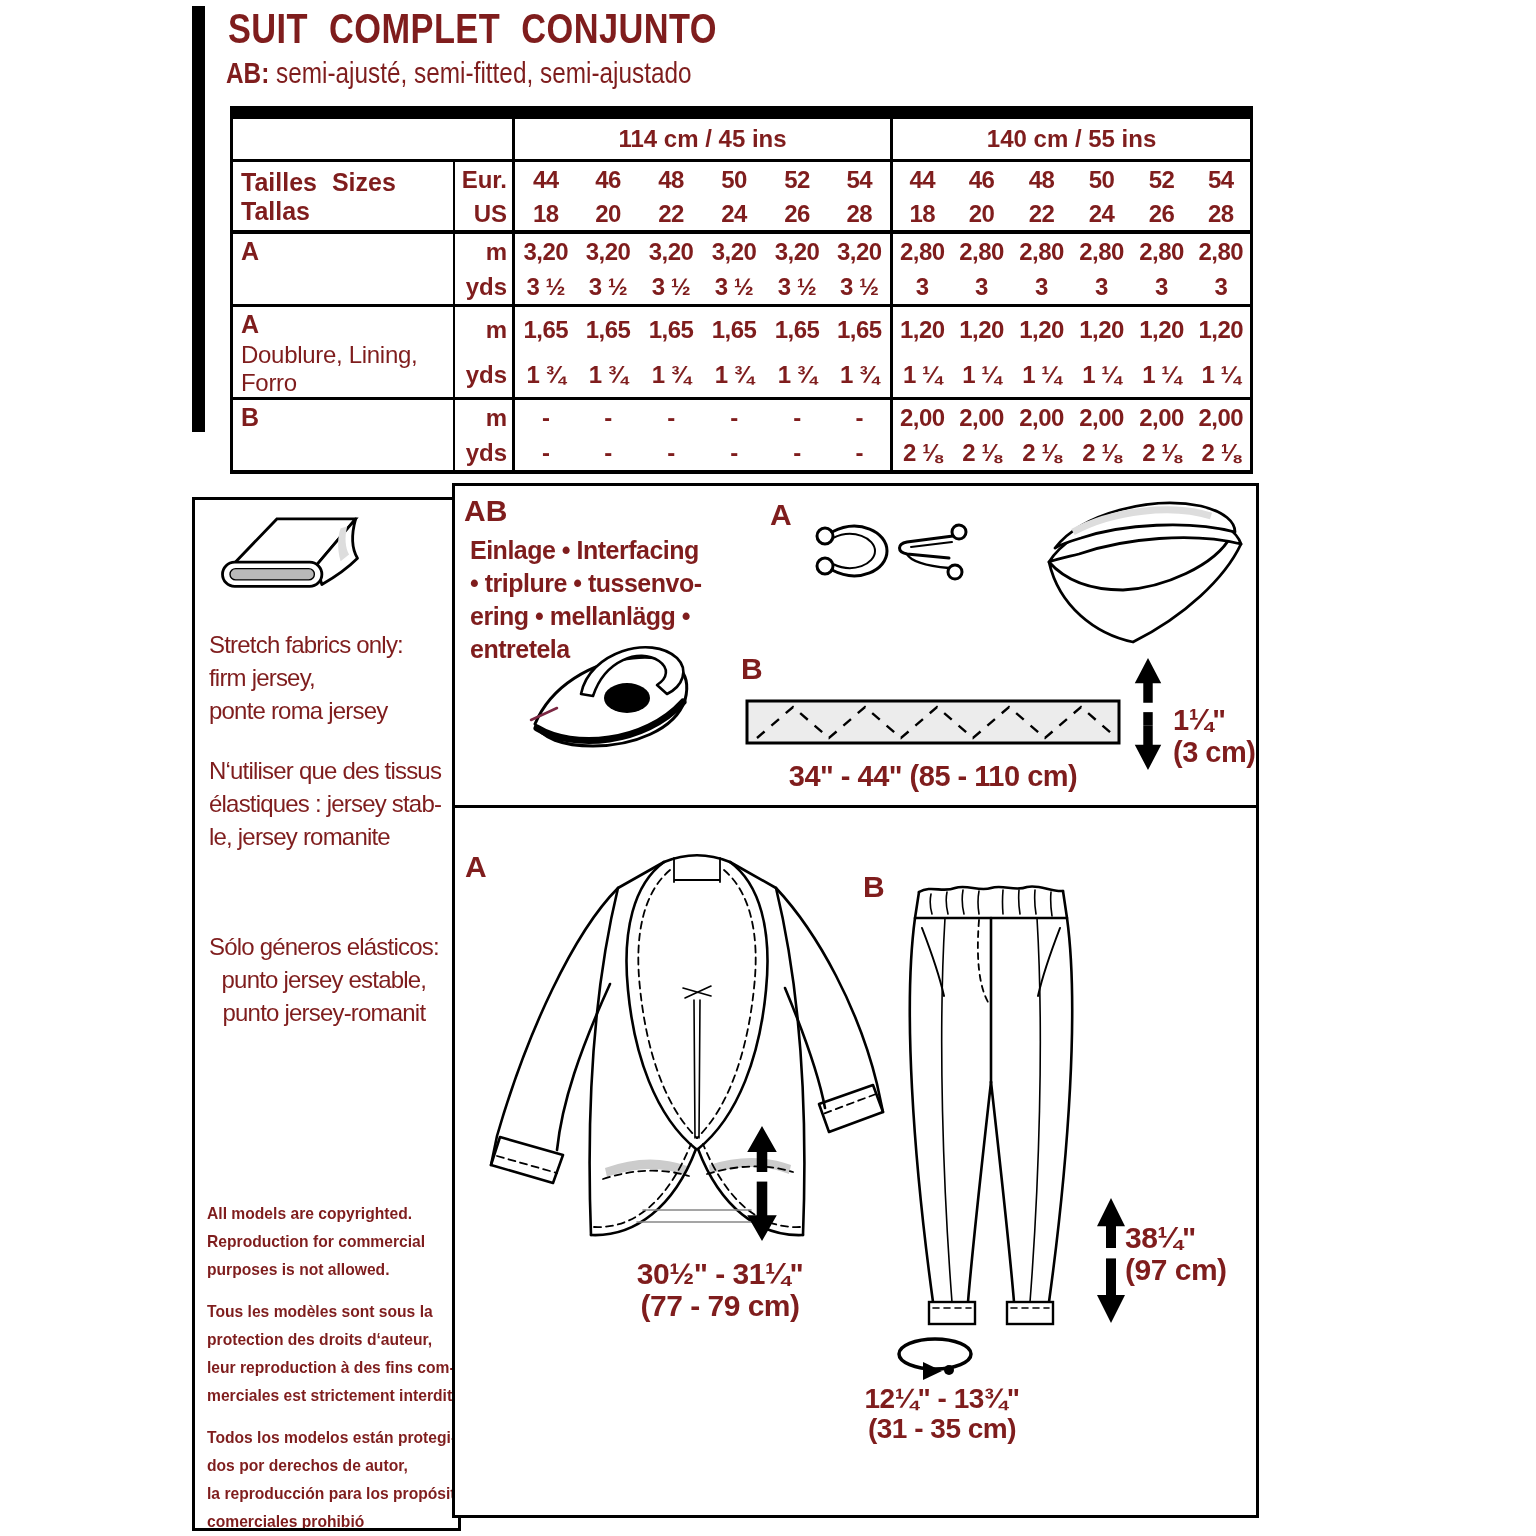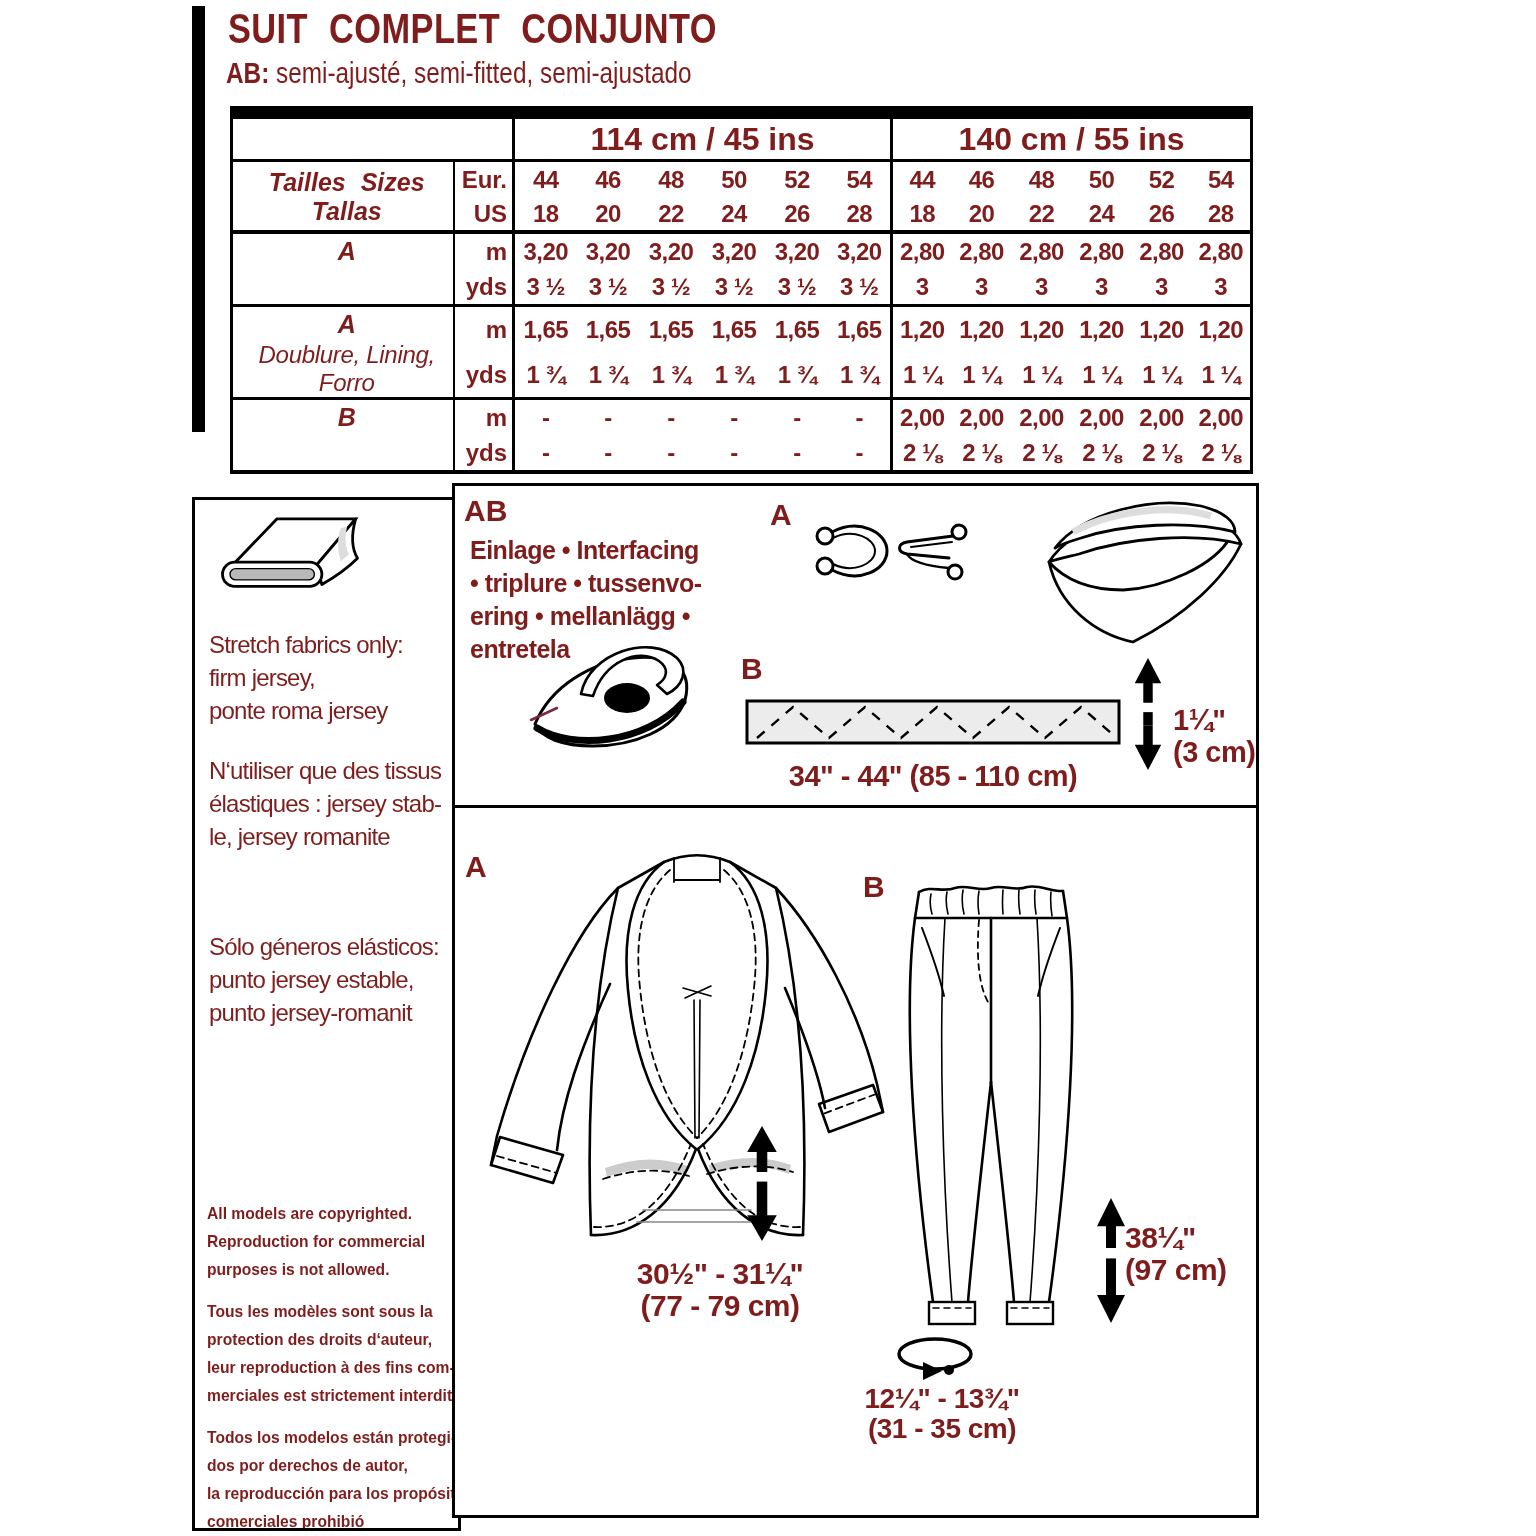--- a/index.html
+++ b/index.html
@@ -12,23 +12,23 @@
          word-spacing:14px;letter-spacing:0.5px;transform:scaleX(.8);transform-origin:left top;}
   #subtitle{left:226px;top:57px;font-size:29px;white-space:nowrap;
             transform:scaleX(.84);transform-origin:left top;}
   #subtitle .ab{font-weight:700;margin-right:8px;}
   
   #tbl{left:230px;top:106px;}
   table.ptable{border-collapse:collapse;table-layout:fixed;width:1022px;
                border:3px solid #000;border-top:13px solid #000;border-bottom:4px solid #000;}
   .ptable td{padding:0;text-align:center;vertical-align:middle;font-weight:700;
              font-size:24px;letter-spacing:-0.5px;}
-  .ptable .hdr{font-size:32px;letter-spacing:0;}
-  .ptable .lbl{text-align:center;padding-left:8px;vertical-align:top;padding-top:3px;
-               font-size:25px;border-right:2px solid #000;letter-spacing:0;font-style:italic;}
+  .ptable .hdr{font-size:24px;letter-spacing:0;}
+  .ptable .lbl{text-align:left;padding-left:8px;vertical-align:top;padding-top:3px;
+               font-size:25px;border-right:2px solid #000;letter-spacing:0;}
   .ptable .sub{font-size:24px;font-weight:400;letter-spacing:-0.3px;margin-top:2px;}
   .ptable .tailles{word-spacing:8px;padding-top:6px;}
   .ptable .unit{text-align:right;padding-right:5px;letter-spacing:0;}
   .ptable .s1,.ptable .s2{border-left:3px solid #000;}
   .ptable tr.rt td{border-top:3px solid #000;}
   .ptable tr.rtt td{border-top:4px solid #000;}
   .ptable tr.h1 td{height:40px;}
   .ptable tr.h2 td{height:36px;}
   .ptable tr.h3 td{height:32px;}
   .ptable tr.dr td{height:35px;}
@@ -219,21 +219,21 @@
     <div class="abs note" style="left:14px;top:128px;">
       <div>Stretch fabrics only:</div>
       <div>firm jersey,</div>
       <div>ponte roma jersey</div>
     </div>
     <div class="abs note" style="left:14px;top:254px;">
       <div>N‘utiliser que des tissus</div>
       <div>élastiques : jersey stab-</div>
       <div>le, jersey romanite</div>
     </div>
-    <div class="abs note" style="left:14px;top:430px;">
+    <div class="abs note" style="left:14px;top:430px;text-align:center;">
       <div>Sólo géneros elásticos:</div>
       <div>punto jersey estable,</div>
       <div>punto jersey-romanit</div>
     </div>
     <div class="abs copy" style="left:12px;top:700px;width:300px;">
       <div class="para">
         <div>All models are copyrighted.</div>
         <div>Reproduction for commercial</div>
         <div>purposes is not allowed.</div>
       </div>

